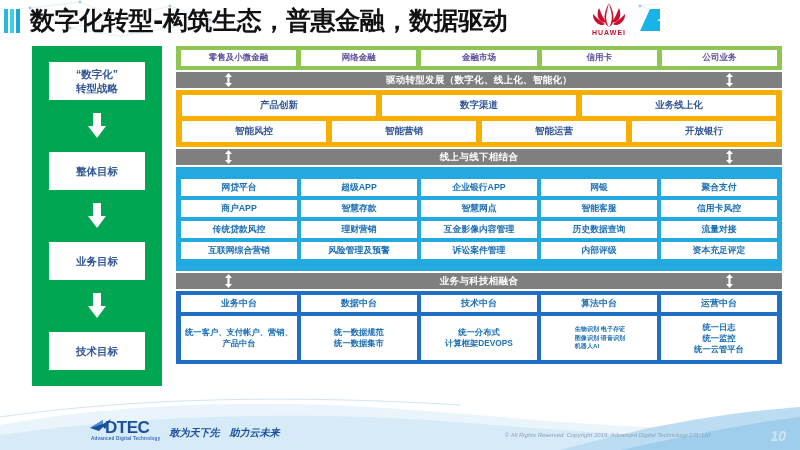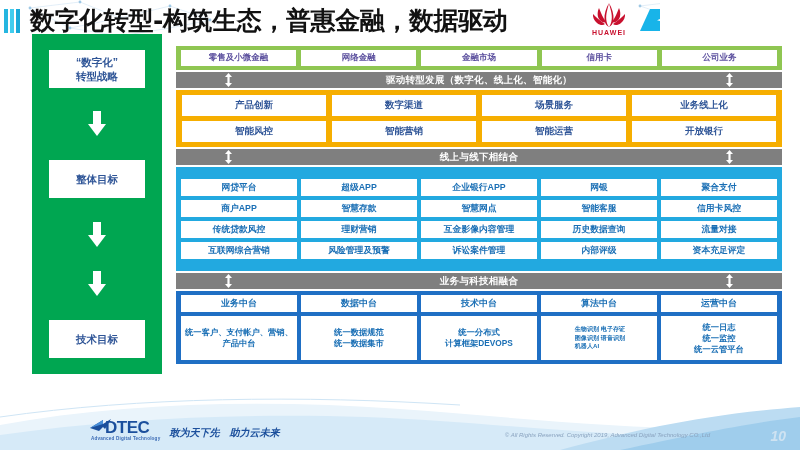--- a/index.html
+++ b/index.html
@@ -55,21 +55,21 @@
     display: flex; align-items: center;
   }
   .ribbon .plane { margin-left: 16px; }
   .ribbon .rtxt {
     color: #ffffff; font-size: 8.5px; font-weight: bold; margin-left: 10px;
     letter-spacing: .5px; white-space: nowrap;
   }
 
   
   .leftcol {
-    position: absolute; left: 32px; top: 34px; width: 130px; height: 340px;
+    position: absolute; left: 32px; top: 46px; width: 130px; height: 340px;
     background: #00a651;
     display: flex; flex-direction: column; align-items: center;
     padding: 16px 0 16px 0;
     justify-content: space-between;
   }
   .lbox {
     width: 96px; min-height: 38px; background: #ffffff;
     display: flex; align-items: center; justify-content: center; text-align: center;
     color: #2f5597; font-size: 10.5px; font-weight: bold; line-height: 14px;
     padding: 3px;
@@ -247,20 +247,21 @@
     </div>
     <div class="ldown">
         <div class="stem"></div>
         <div class="head"></div>
       </div>
     <div class="lbox">整体目标</div>
     <div class="ldown">
         <div class="stem"></div>
         <div class="head"></div>
       </div>
+    <div class="lbox">业务目标</div>
     <div class="ldown">
         <div class="stem"></div>
         <div class="head"></div>
       </div>
     <div class="lbox">技术目标</div>
   </div>
 
   <div class="rightcol">
 
     <div class="band-green">
@@ -278,21 +279,20 @@
       <span class="gtxt">驱动转型发展（数字化、线上化、智能化）</span>
       <svg class="dbl r" viewBox="0 0 9 14">
         <path d="M4.5 0 L8 4 L5.6 4 L5.6 10 L8 10 L4.5 14 L1 10 L3.4 10 L3.4 4 L1 4 Z" fill="#ffffff"></path>
       </svg>
     </div>
 
     <div class="band-orange">
       <div class="row">
         <div class="cell">产品创新</div>
         <div class="cell">数字渠道</div>
-        <div class="cell">场景服务</div>
         <div class="cell">业务线上化</div>
       </div>
       <div class="row">
         <div class="cell">智能风控</div>
         <div class="cell">智能营销</div>
         <div class="cell">智能运营</div>
         <div class="cell">开放银行</div>
       </div>
     </div>
 

